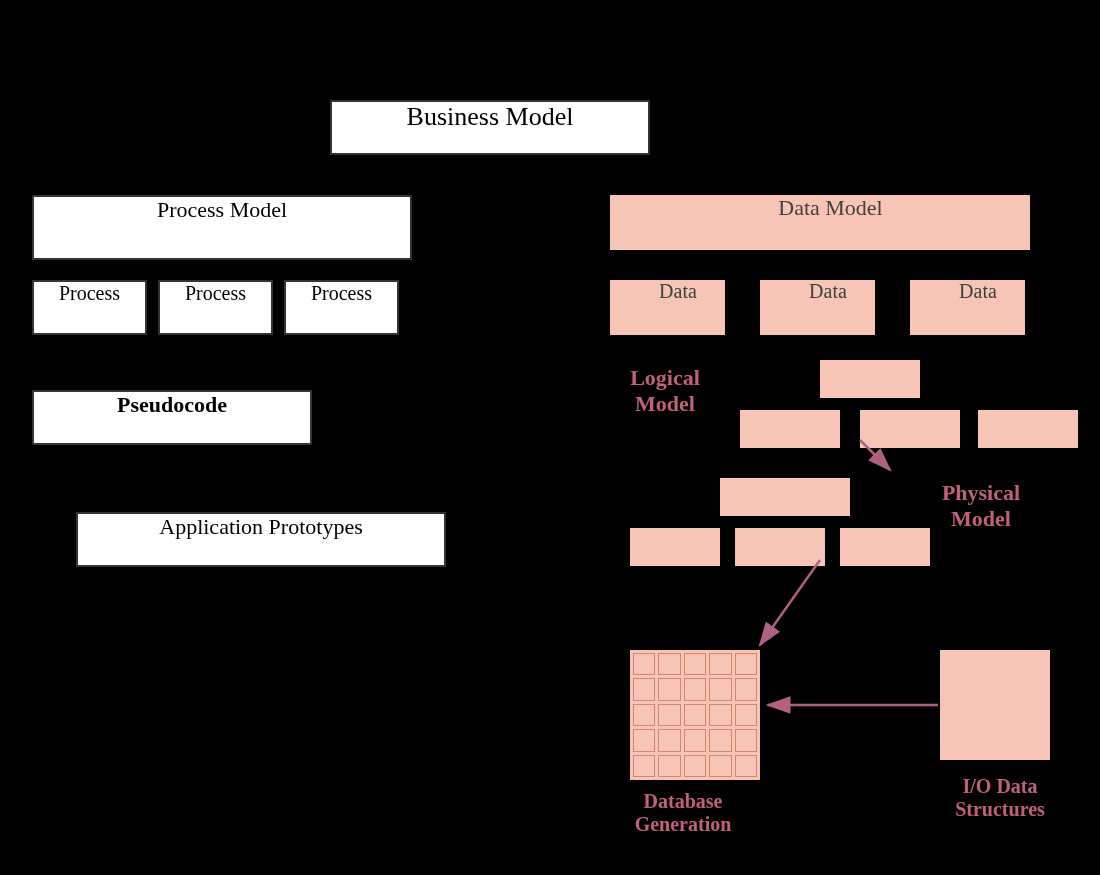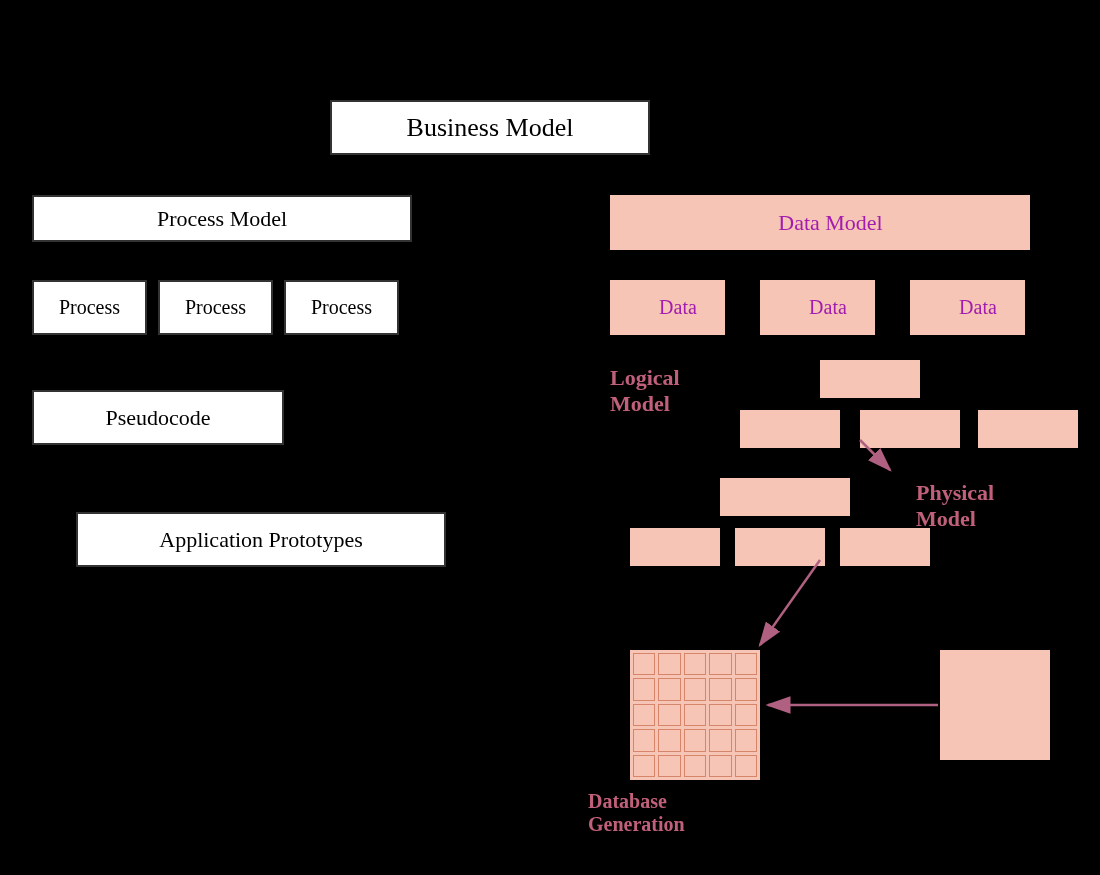--- a/index.html
+++ b/index.html
@@ -17,36 +17,35 @@
       position: absolute;
       top: 0; left: 0;
       width: 1100px;
       height: 875px;
     }
 
     
     .box {
       position: absolute;
       display: flex;
-      align-items: center;
       justify-content: center;
       text-align: center;
       font-size: 22px;
     }
 
     .box-white {
       background: #fff;
       border: 2px solid #333;
       color: #000;
     }
 
     .box-pink {
       background: #f7c5b5;
       border: none;
-      color: #a21caf;
+      color: #404040;
       padding-left: 21px;
     }
 
     
     .grid-box {
       position: absolute;
       display: grid;
       grid-template-columns: repeat(5, 1fr);
       grid-template-rows: repeat(5, 1fr);
       gap: 3px;
@@ -57,56 +56,56 @@
       background: #f7c5b5;
       border: 1.5px solid #d4856a;
     }
 
     
     .label {
       position: absolute;
       color: #c0607a;
       font-size: 22px;
       font-weight: bold;
-      text-align: left;
+      text-align: center;
     }
 
     
     .arrows-svg {
       position: absolute;
       top: 0; left: 0;
       width: 1100px;
       height: 875px;
       pointer-events: none;
     }
   </style>
 </head>
 <body>
 
 <div class="diagram">
 
   <div class="box box-white" style="left: 330px; top: 100px; width: 320px; height: 55px; font-size: 26px;">
     <span>Business Model</span>
   </div>
 
-  <div class="box box-white" style="left: 32px; top: 195px; width: 380px; height: 47px;">
+  <div class="box box-white" style="left: 32px; top: 195px; width: 380px; height: 65px;">
     <span>Process Model</span>
   </div>
 
   <div class="box box-white" style="left: 32px; top: 280px; width: 115px; height: 55px; font-size: 20px;">
     <span>Process</span>
   </div>
   <div class="box box-white" style="left: 158px; top: 280px; width: 115px; height: 55px; font-size: 20px;">
     <span>Process</span>
   </div>
   <div class="box box-white" style="left: 284px; top: 280px; width: 115px; height: 55px; font-size: 20px;">
     <span>Process</span>
   </div>
 
-  <div class="box box-white" style="left: 32px; top: 390px; width: 252px; height: 55px;">
+  <div class="box box-white" style="left: 32px; top: 390px; width: 280px; height: 55px; font-weight: bold;">
     <span>Pseudocode</span>
   </div>
 
   <div class="box box-white" style="left: 32px; top: 512px; width: 370px; height: 55px; margin-left: 44px;">
     <span>Application Prototypes</span>
   </div>
 
   <div class="box box-pink" style="left: 610px; top: 195px; width: 420px; height: 55px;">
     <span>Data Model</span>
   </div>
@@ -177,20 +176,23 @@
     <div class="grid-cell"></div>
   </div>
 
   <div class="label" style="left: 588px; top: 790px; width: 190px; font-size: 20px;">
     Database<br>Generation
   </div>
 
   <div class="box box-pink" style="left: 940px; top: 650px; width: 110px; height: 110px;">
   </div>
 
+  <div class="label" style="left: 920px; top: 775px; width: 160px; font-size: 20px;">
+    I/O Data<br>Structures
+  </div>
 
   <svg class="arrows-svg">
 
     <defs>
       <marker id="arrowhead" markerWidth="10" markerHeight="7" refX="9" refY="3.5" orient="auto">
         <polygon points="0 0, 10 3.5, 0 7" fill="#b06080"></polygon>
       </marker>
     </defs>
 
     <line x1="860" y1="440" x2="890" y2="470" stroke="#b06080" stroke-width="2.5" marker-end="url(#arrowhead)"></line>

